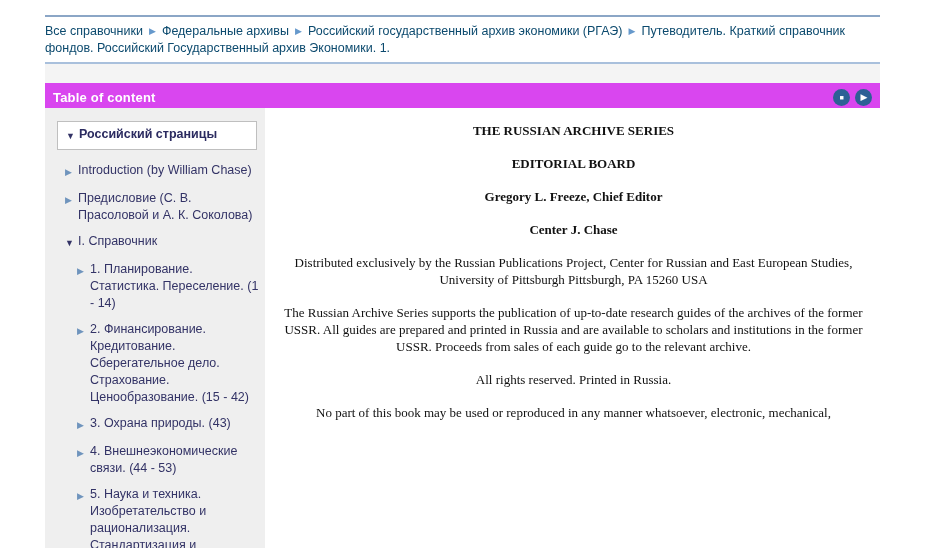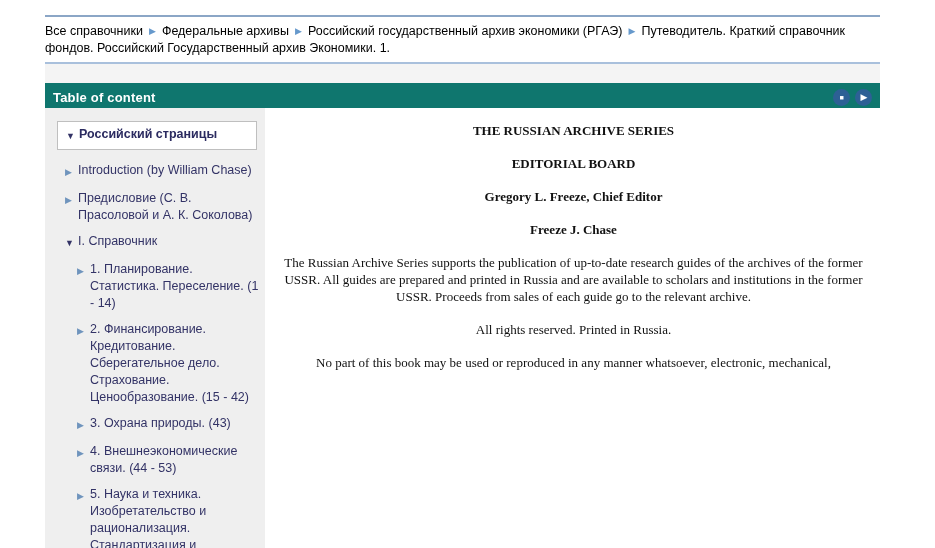--- a/index.html
+++ b/index.html
@@ -11,29 +11,29 @@
   .page{margin-left:45px;width:835px;}
 
   
   .breadcrumb{
     margin-top:15px;
     border-top:2px solid #8ba6c6;
     border-bottom:2px solid #a9c0dc;
     padding:6px 0 5px 0;
     font-size:12.5px;line-height:17px;color:#336699;
   }
-  .bc-item{color:#000000;cursor:pointer;text-align:right;}
+  .bc-item{color:#0c4a6e;cursor:pointer;text-align:right;}
   .bc-sep{color:#6699cc;font-size:9px;margin:0 6px;vertical-align:1px;}
 
   
   .strip{height:19px;background:#f4f4f4;}
 
   
   .toolbar{
-    height:25px;background:#0f766e;display:flex;align-items:center;
+    height:25px;background:#d946ef;display:flex;align-items:center;
     padding:4px 8px 0 8px;box-sizing:border-box;
   }
   .toolbar-title{color:#ffffff;font-weight:bold;font-size:13px;letter-spacing:.2px;}
   .tb-buttons{margin-left:auto;display:flex;gap:5px;}
   .tb-btn{
     width:17px;height:17px;border-radius:50%;background:#2d6095;
     display:flex;align-items:center;justify-content:center;cursor:pointer;
   }
   .tb-glyph{color:#ffffff;line-height:1;}
   .tb-glyph.sq{font-size:7px;}
@@ -120,20 +120,21 @@
         </div>
         <div class="tree-item lvl1">
           <span class="tri">▶</span>
           <span class="lbl">5. Наука и техника. Изобретательство и рационализация. Стандартизация и метрология. (54 - 65)</span>
         </div>
       </div>
     <div class="main">
         <p class="bold">THE RUSSIAN ARCHIVE SERIES</p>
         <p class="bold">EDITORIAL BOARD</p>
         <p class="bold">Gregory L. Freeze, Chief Editor</p>
-        <p class="bold">Freeze J. Chase</p>
+        <p class="bold">Center J. Chase</p>
+        <p>Distributed exclusively by the Russian Publications Project, Center for Russian and East European Studies, University of Pittsburgh Pittsburgh, PA 15260 USA</p>
         <p>The Russian Archive Series supports the publication of up-to-date research guides of the archives of the former USSR. All guides are prepared and printed in Russia and are available to scholars and institutions in the former USSR. Proceeds from sales of each guide go to the relevant archive.</p>
         <p>All rights reserved. Printed in Russia.</p>
         <p>No part of this book may be used or reproduced in any manner whatsoever, electronic, mechanical,</p>
       </div>
   </div>
 
 </div>
 
 </body></html>

